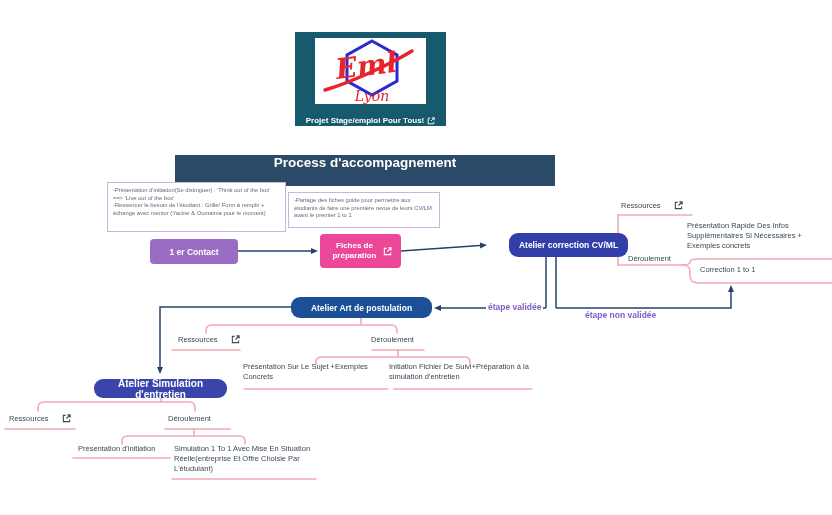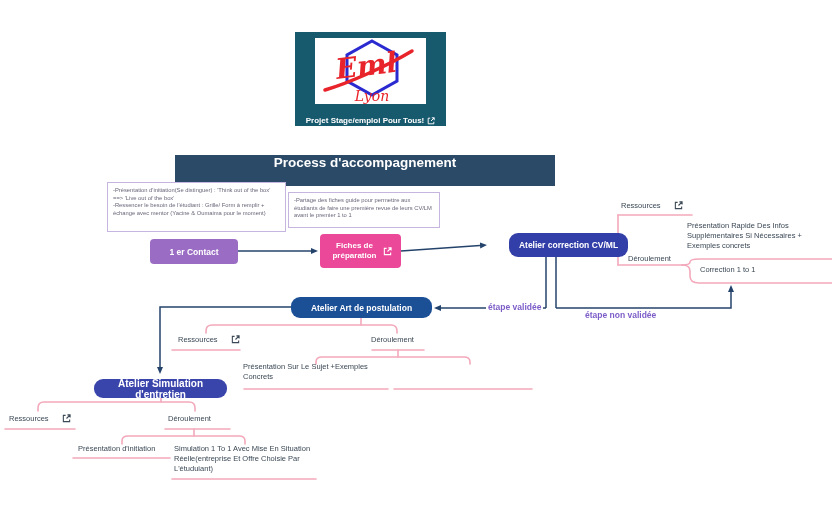--- a/index.html
+++ b/index.html
@@ -166,20 +166,21 @@
     <span>Ressources</span>
     <svg class="ext" width="9" height="9" viewBox="0 0 10 10">
       <path d="M4,1.5 H1.5 V8.5 H8.5 V6" fill="none" stroke="#3b4855" stroke-width="1.2"></path>
       <path d="M6,1 H9 V4 M9,1 L5,5" fill="none" stroke="#3b4855" stroke-width="1.2"></path>
     </svg>
   </div>
   <div class="tlabel" style="left:371px;top:335px;">
     <span>Déroulement</span>
   </div>
   <div class="tblock" style="left:243px;top:362px;width:146px;">Présentation Sur Le Sujet +Exemples Concrets</div>
+  <div class="tblock" style="left:389px;top:362px;width:148px;">Initiation Fichier De Suivi+Préparation à la simulation d'entretien</div>
 
   <div class="tlabel" style="left:9px;top:414px;">
     <span>Ressources</span>
     <svg class="ext" width="9" height="9" viewBox="0 0 10 10">
       <path d="M4,1.5 H1.5 V8.5 H8.5 V6" fill="none" stroke="#3b4855" stroke-width="1.2"></path>
       <path d="M6,1 H9 V4 M9,1 L5,5" fill="none" stroke="#3b4855" stroke-width="1.2"></path>
     </svg>
   </div>
   <div class="tlabel" style="left:168px;top:414px;">
     <span>Déroulement</span>

